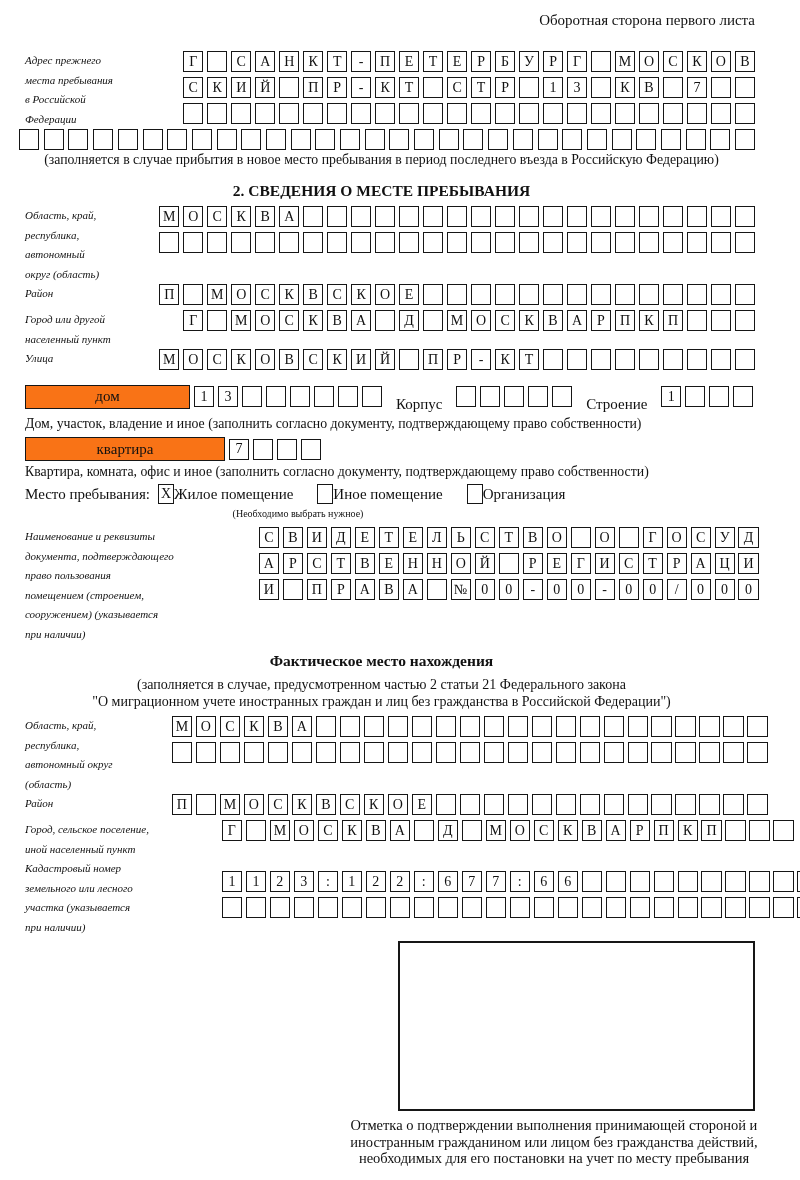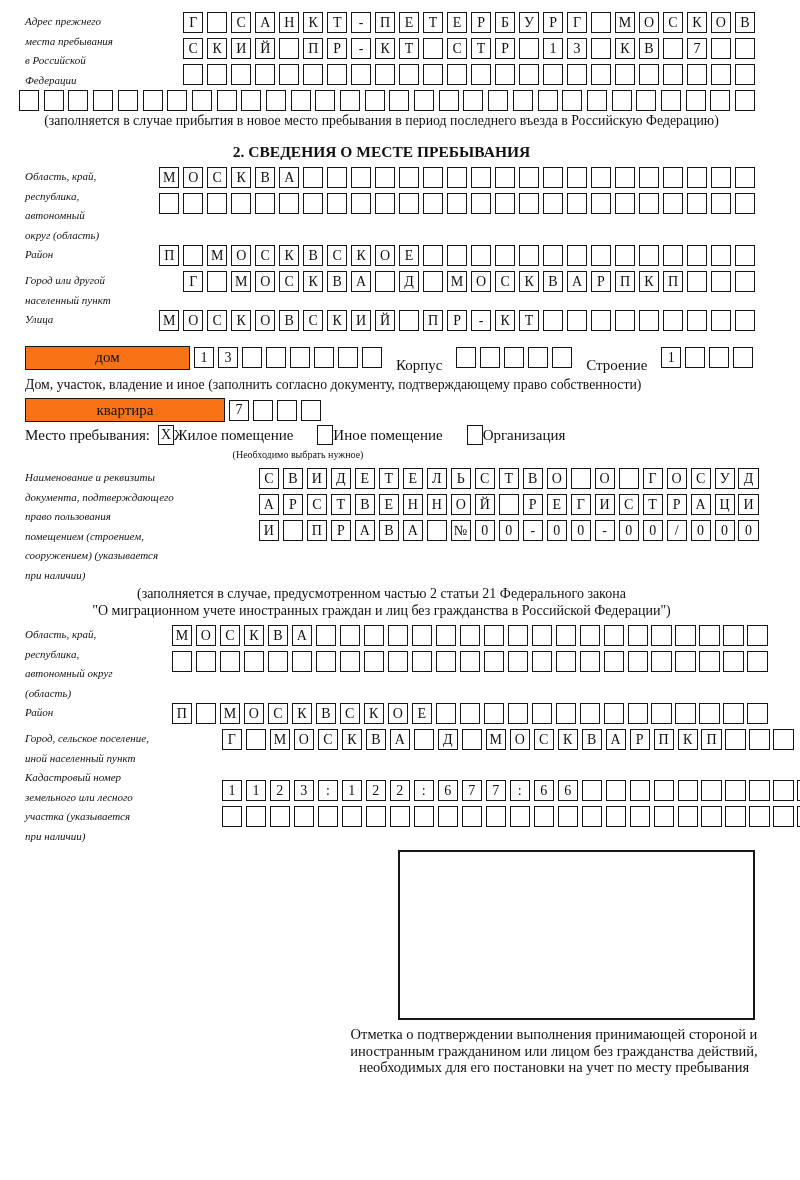--- a/index.html
+++ b/index.html
@@ -42,20 +42,21 @@
   .w137 { width:137px; }
   .w160 { width:160px; }
   .w210 { width:210px; }
   .w240 { width:247px; }
 </style>
 </head>
 <body>
 
 <div class="page">
 
+  <div class="header-note">Оборотная сторона первого листа</div>
 
   <div class="flexrow">
     <div class="label w130">Адрес прежнего
 места пребывания
 в Российской
 Федерации</div>
     <div class="boxcol">
       <div class="boxrow">
           <span class="cell">Г</span>
           <span class="cell"></span>
@@ -366,20 +367,21 @@
 
   <div class="house-row">
     <div class="widebox apt-box">квартира</div>
     <div class="boxrow inline">
         <span class="cell">7</span>
         <span class="cell"></span>
         <span class="cell"></span>
         <span class="cell"></span>
       </div>
   </div>
+  <div class="caption">Квартира, комната, офис и иное (заполнить согласно документу, подтверждающему право собственности)</div>
 
   <div class="stay-row">
     <span class="stay-label">Место пребывания:</span>
     <span class="checkbox">X</span>
     <span class="opt-label">Жилое помещение</span>
     <span class="checkbox"></span>
     <span class="opt-label">Иное помещение</span>
     <span class="checkbox"></span>
     <span class="opt-label">Организация</span>
   </div>
@@ -458,20 +460,21 @@
           <span class="cell">0</span>
           <span class="cell">0</span>
           <span class="cell">/</span>
           <span class="cell">0</span>
           <span class="cell">0</span>
           <span class="cell">0</span>
         </div>
     </div>
   </div>
 
+  <div class="sec-title" style="margin-top:8px;">Фактическое место нахождения</div>
   <div class="law-note">(заполняется в случае, предусмотренном частью 2 статьи 21 Федерального закона</div>
   <div class="law-note">"О миграционном учете иностранных граждан и лиц без гражданства в Российской Федерации")</div>
 
   <div class="flexrow mt6">
     <div class="label w160">Область, край,
 республика,
 автономный округ
 (область)</div>
     <div class="boxcol">
       <div class="boxrow">

